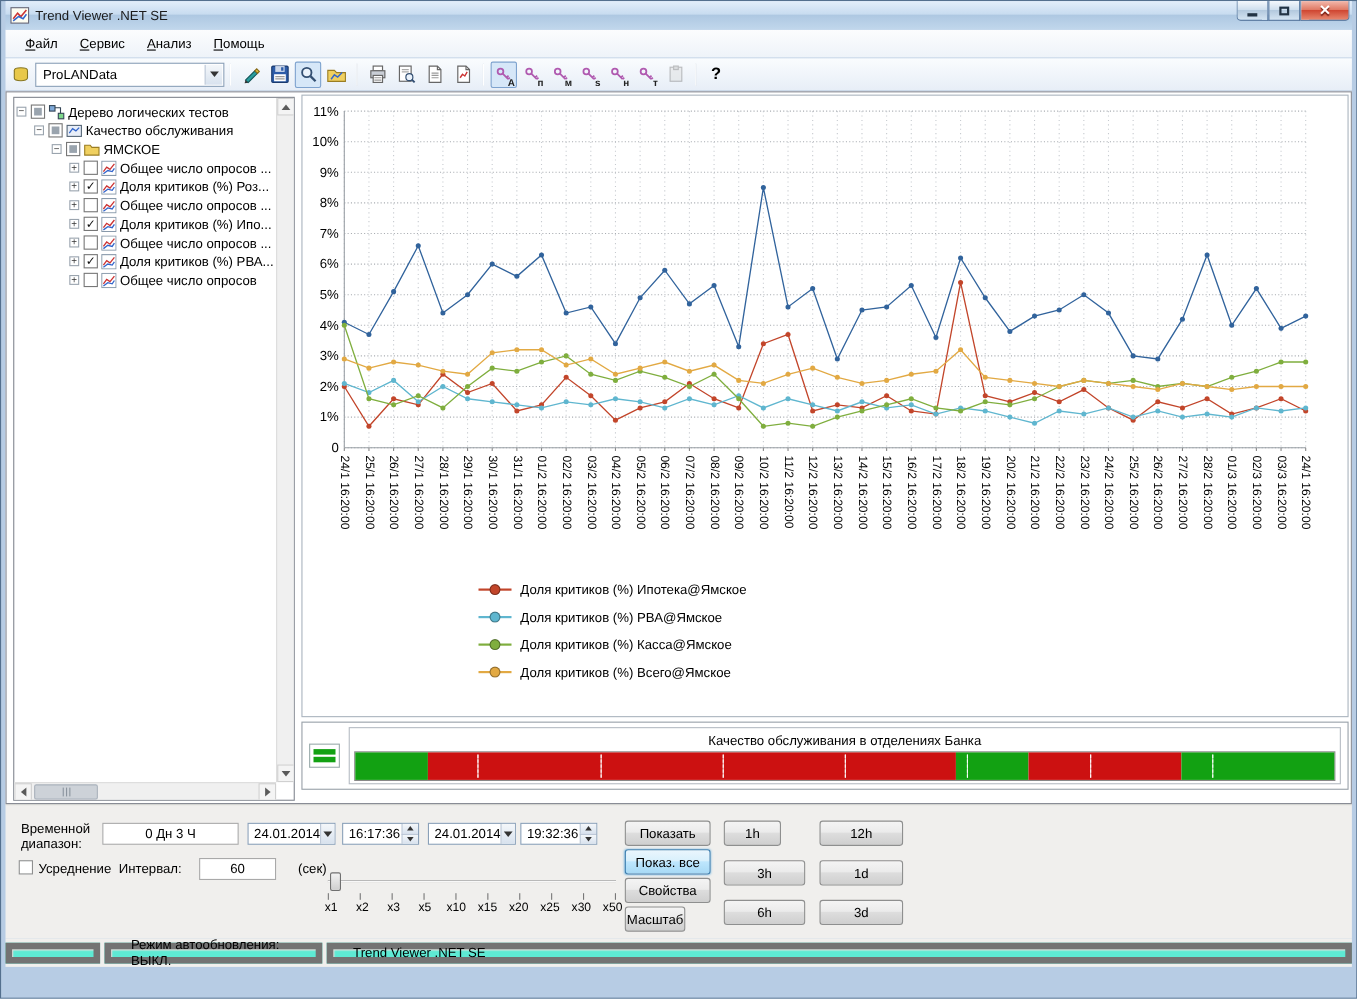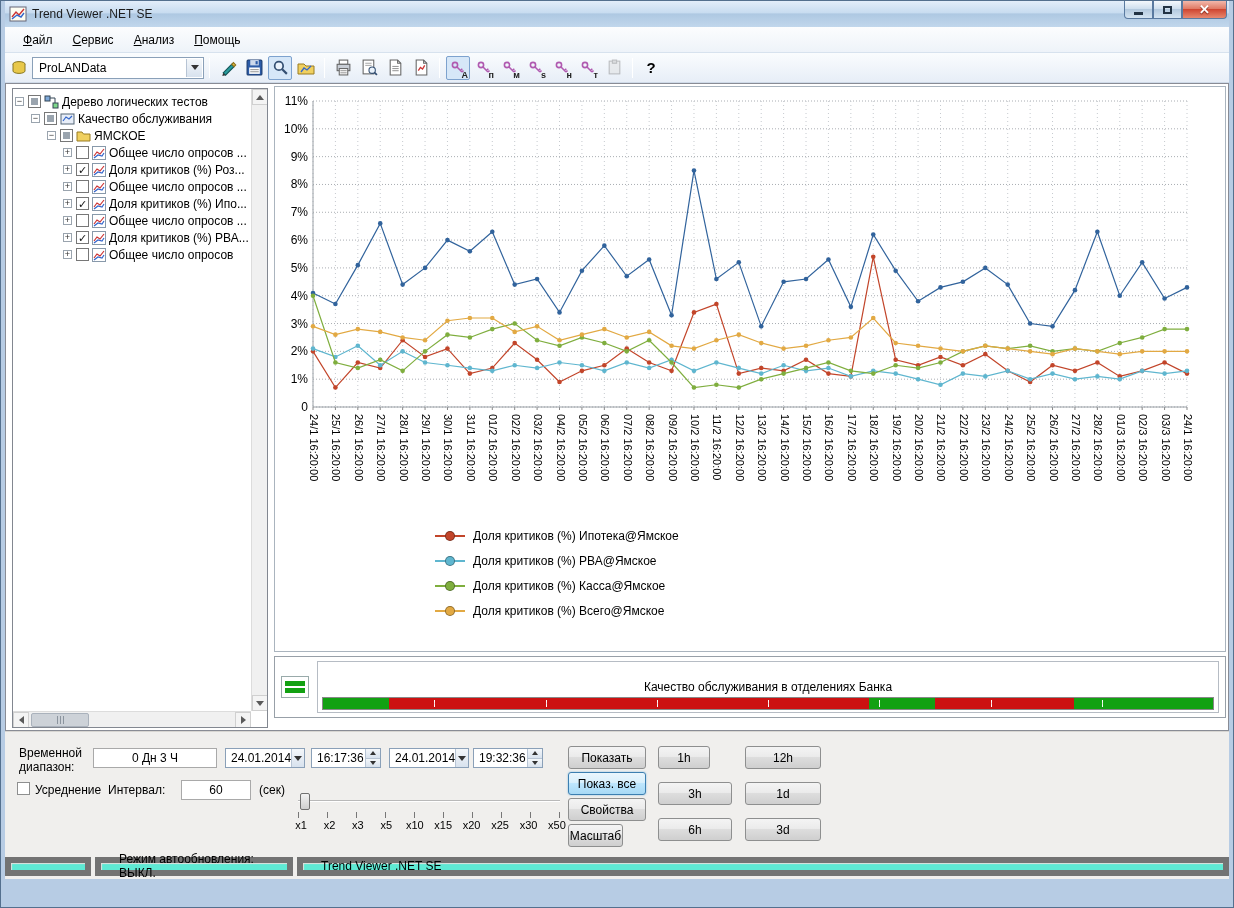--- a/index.html
+++ b/index.html
@@ -79,21 +79,21 @@
   .lgm { position:relative; width:30px; height:10px; margin-right:8px; }
   .lgline { position:absolute; left:0; right:0; top:4px; height:2px; }
   .lgdot { position:absolute; left:10px; top:0; width:10px; height:10px; border-radius:50%; border:1px solid rgba(0,0,0,.35); }
   .lgtext { font-size:12px; }
 
   
   .quality-panel { position:absolute; left:268px; top:572px; width:952px; height:62px; border:1px solid #98a0a8; background:#fff; display:flex; align-items:center; padding:4px 6px; }
   .q-icon { width:28px; height:22px; border:1px solid #9aa; background:#fff; margin-right:8px; display:flex; flex-direction:column; justify-content:center; gap:2px; padding:3px; }
   .q-icon i { display:block; height:5px; background:#12a112; }
   .q-inner { flex:1; height:100%; border:1px solid #b6bcc4; padding:2px 4px; display:flex; flex-direction:column; }
-  .q-title { text-align:center; font-size:12px; padding:2px 0 3px 0;margin-top:14px; }
+  .q-title { text-align:center; font-size:12px; padding:2px 0 3px 0; }
   .q-bar { position:relative; flex:1; display:flex; border:1px solid #888; }
   .q-seg { height:100%; }
   .q-tick { position:absolute; top:2px; bottom:2px; width:1px; background:rgba(255,255,255,.85); border-left:1px dashed rgba(255,255,255,.9); }
 
   
   .controls { position:relative; height:122px; background:#f0efed; border-top:1px solid #d8d6d2; }
   .ctl-label { position:absolute; font-size:12px; }
   .textbox { position:absolute; height:20px; background:#fff; border:1px solid #a9a9a9; font-size:12px; display:flex; align-items:center; justify-content:center; }
   .dropfield { position:absolute; height:20px; background:#fff; border:1px solid #8aa0b8; display:flex; align-items:center; padding-left:5px; }
   .dropfield .arrowbox { margin-left:auto; width:17px; height:100%; background:linear-gradient(180deg,#f4f7fa,#d8e2ee); border-left:1px solid #b7c4d4; display:flex; align-items:center; justify-content:center; }
@@ -880,21 +880,21 @@
     <div class="btn" style="left:740px; top:14px; width:76px;">12h</div>
     <div class="btn" style="left:653px; top:50px; width:74px;">3h</div>
     <div class="btn" style="left:740px; top:50px; width:76px;">1d</div>
     <div class="btn" style="left:653px; top:86px; width:74px;">6h</div>
     <div class="btn" style="left:740px; top:86px; width:76px;">3d</div>
 
     <span class="checkbox" style="left:12px; top:50px;"></span>
     <div class="ctl-label" style="left:30px; top:51px;">Усреднение</div>
     <div class="ctl-label" style="left:103px; top:51px;">Интервал:</div>
     <div class="textbox" style="left:176px; top:48px; width:70px;">60</div>
-    <div class="ctl-label" style="left:254px; top:51px;text-align:right;">(сек)</div>
+    <div class="ctl-label" style="left:266px; top:51px;text-align:right;">(сек)</div>
 
     <div class="slider">
       <div class="track"></div>
       <div class="thumb"></div>
       <div class="ticks">
           <i></i>
           <i></i>
           <i></i>
           <i></i>
           <i></i>

